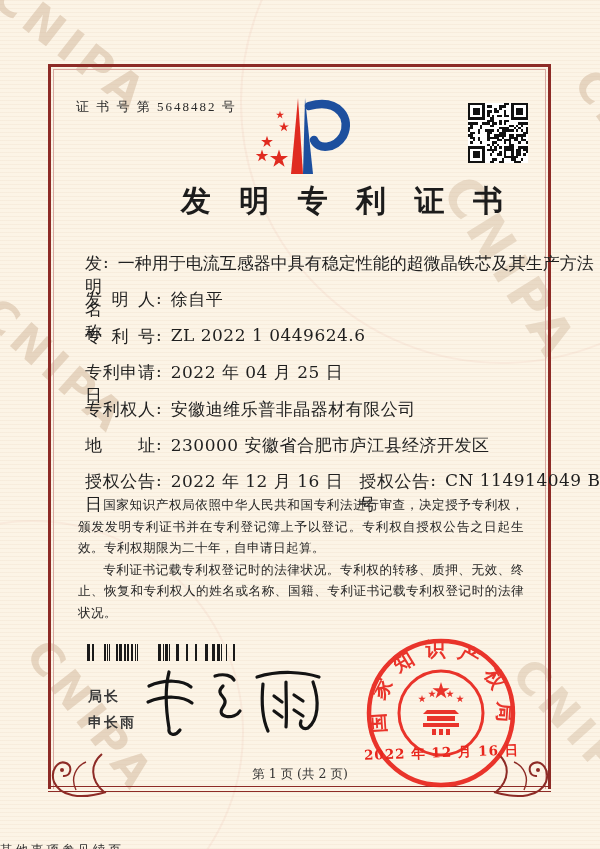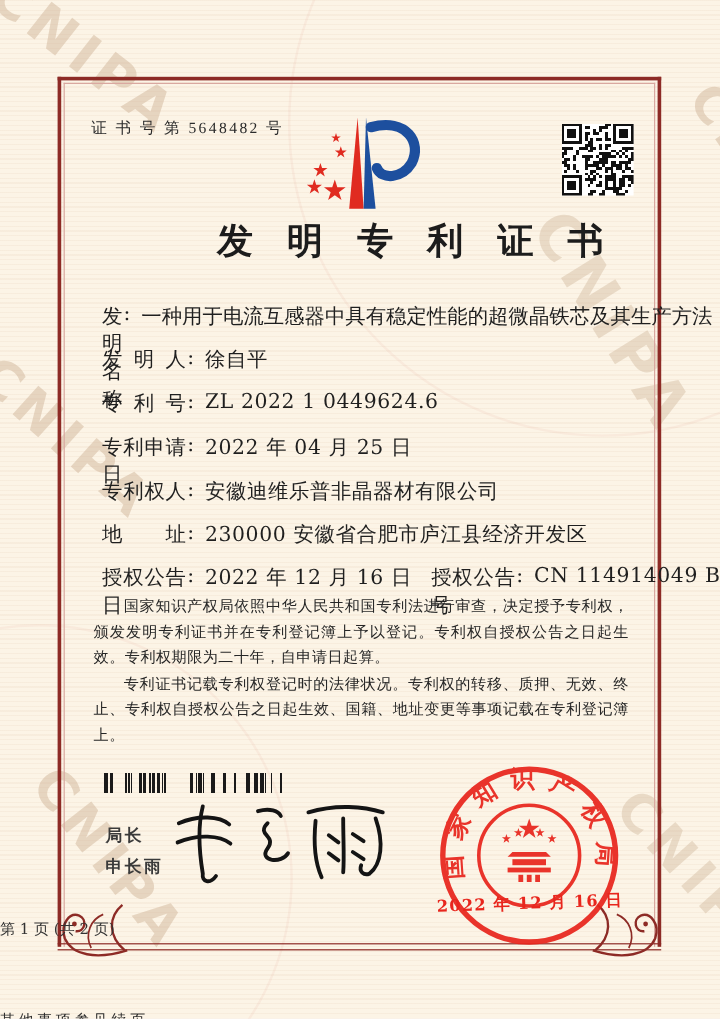--- a/index.html
+++ b/index.html
@@ -42,21 +42,21 @@
   .signer-title{position:absolute;left:88px;top:688px;font-family:"DejaVu Sans","Liberation Sans",sans-serif;
     font-weight:700;font-size:14px;color:#3a3a3a;letter-spacing:2px;}
   .signer-name{position:absolute;left:88px;top:714px;font-family:"DejaVu Sans","Liberation Sans",sans-serif;
     font-weight:700;font-size:14px;color:#3a3a3a;letter-spacing:2px;}
   .signature{position:absolute;left:135px;top:660px;}
   
   .seal{position:absolute;left:362px;top:634px;opacity:0.93;}
   .seal-date{position:absolute;left:364px;top:744px;width:160px;font-weight:700;font-size:13.5px;
     color:#e8261d;letter-spacing:1px;transform:rotate(-2deg);white-space:nowrap;}
   
-  .page-number{position:absolute;left:0;top:766px;width:600px;text-align:left;font-size:12.5px;color:#333;}
+  .page-number{position:absolute;left:0;top:766px;width:600px;text-align:center;font-size:12.5px;color:#333;}
   .continuation{position:absolute;left:0;top:842px;width:600px;text-align:left;font-size:12.5px;
     letter-spacing:3px;color:#2e2e2e;}
 </style>
 </head>
 <body>
 
 <svg width="0" height="0" style="position:absolute" aria-hidden="true">
   <defs>
     <path id="star5" d="M0,-1 L0.225,-0.309 L0.951,-0.309 L0.363,0.118 L0.588,0.809 L0,0.382 L-0.588,0.809 L-0.363,0.118 L-0.951,-0.309 L-0.225,-0.309 Z"></path>
     <g id="flourish" fill="none" stroke="#8d2b26" stroke-width="2">
@@ -357,21 +357,21 @@
       <span class="pair">
         <span class="flabel">授权公告号</span>
           <span class="fcolon">:</span>
         <span class="fvalue">CN 114914049 B</span>
       </span>
     </div>
   </div>
 
   <div class="paras">
     <p>国家知识产权局依照中华人民共和国专利法进行审查，决定授予专利权，颁发发明专利证书并在专利登记簿上予以登记。专利权自授权公告之日起生效。专利权期限为二十年，自申请日起算。</p>
-    <p>专利证书记载专利权登记时的法律状况。专利权的转移、质押、无效、终止、专利权自授权公告之日起生效、国籍、地址变更等事项记载在专利登记簿上。</p>
+    <p>专利证书记载专利权登记时的法律状况。专利权的转移、质押、无效、终止、恢复和专利权人的姓名或名称、国籍、专利证书记载专利权登记时的法律状况。</p>
   </div>
 
   <svg class="barcode" id="barcode-svg" width="158" height="17" viewBox="0 0 158 17" shape-rendering="crispEdges">
       <rect x="2" y="0" width="3" height="17" fill="#1a1a1a"></rect>
       <rect x="7" y="0" width="2" height="17" fill="#1a1a1a"></rect>
       <rect x="19" y="0" width="2" height="17" fill="#1a1a1a"></rect>
       <rect x="22" y="0" width="1" height="17" fill="#1a1a1a"></rect>
       <rect x="24" y="0" width="1" height="17" fill="#1a1a1a"></rect>
       <rect x="31" y="0" width="2" height="17" fill="#1a1a1a"></rect>
       <rect x="34" y="0" width="3" height="17" fill="#1a1a1a"></rect>

